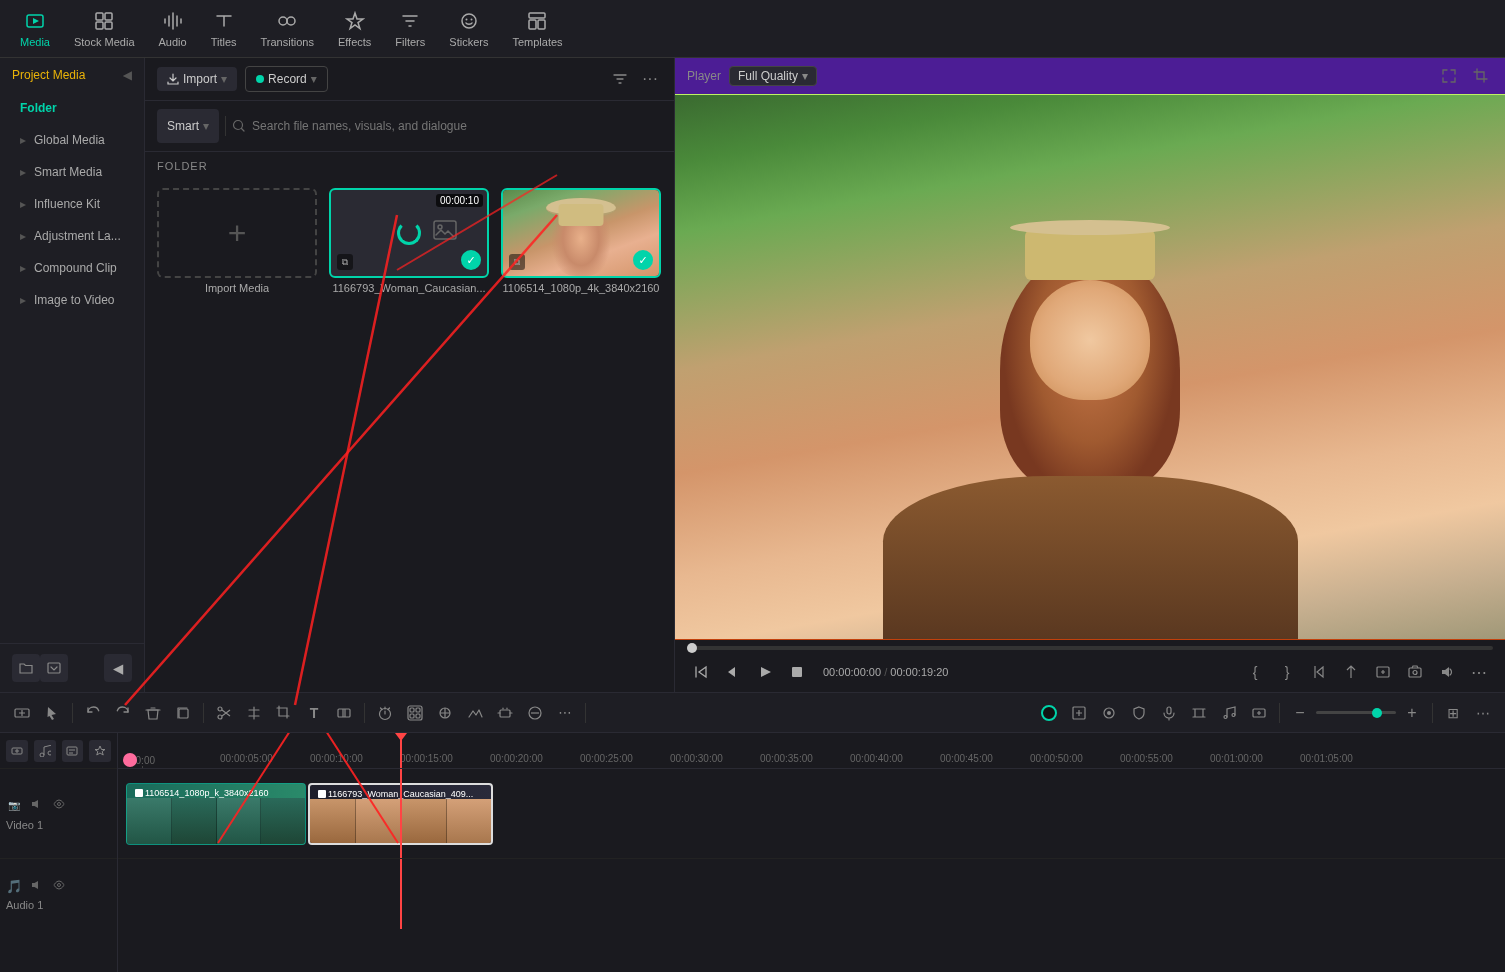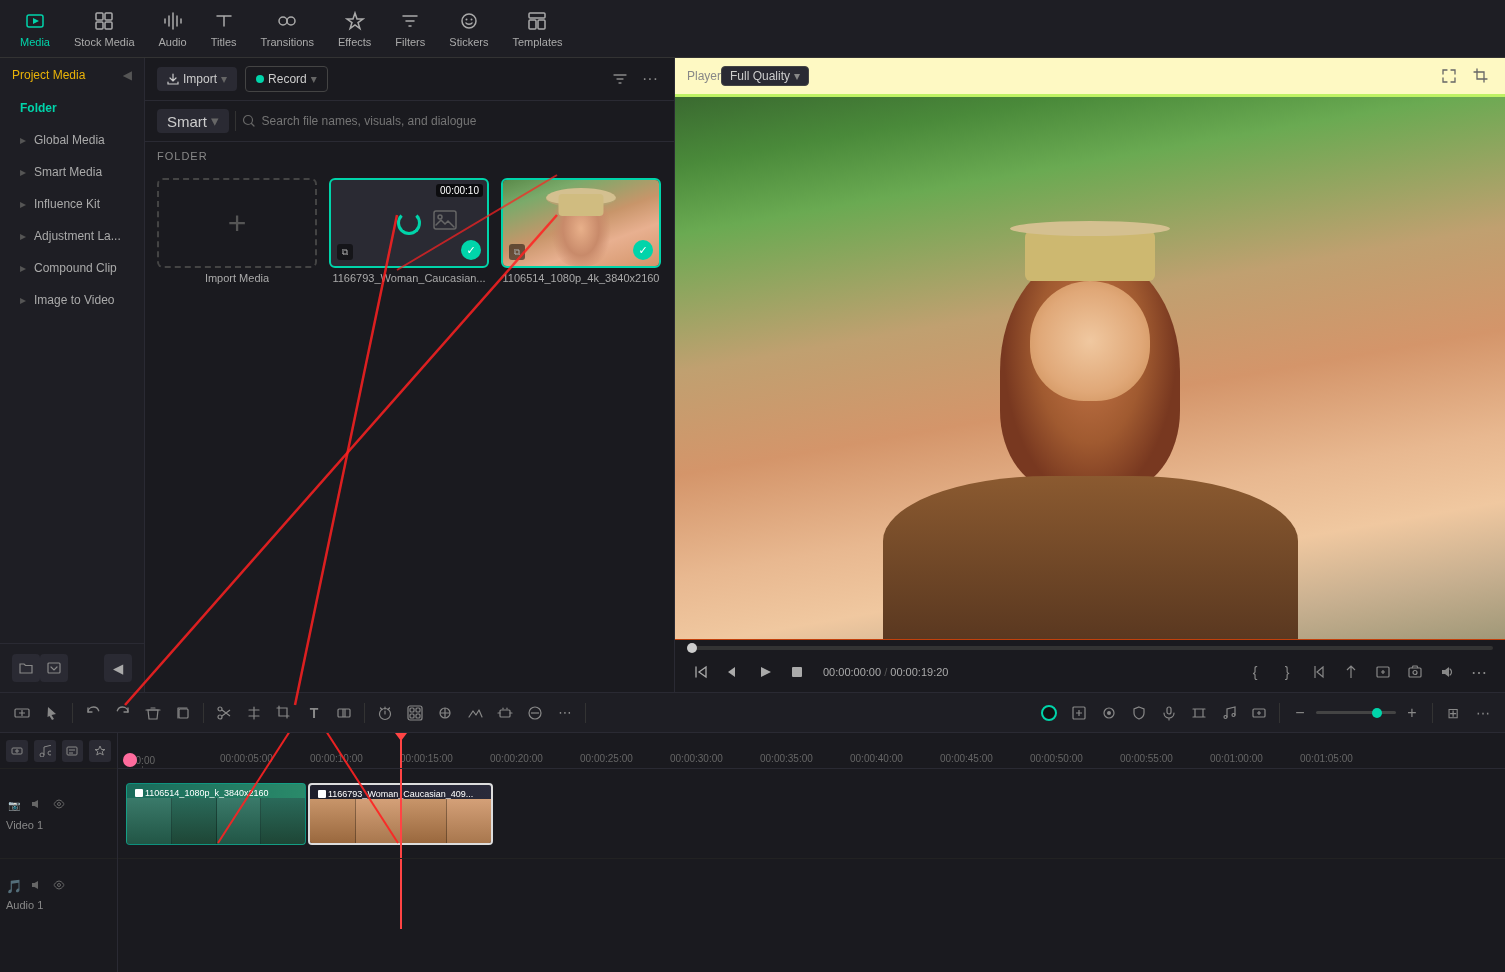--- a/index.html
+++ b/index.html
@@ -26,41 +26,41 @@
     
     .media-panel { width: 530px; background: #1a1a1f; border-right: 1px solid #2a2a33; display: flex; flex-direction: column; flex-shrink: 0; }
     .media-toolbar { display: flex; align-items: center; padding: 8px 12px; gap: 8px; border-bottom: 1px solid #2a2a33; }
     .import-btn { display: flex; align-items: center; gap: 4px; background: #2a2a33; border: none; border-radius: 4px; color: #ccc; padding: 5px 10px; cursor: pointer; font-size: 12px; }
     .record-btn { display: flex; align-items: center; gap: 4px; background: transparent; border: 1px solid #444; border-radius: 4px; color: #ccc; padding: 5px 10px; cursor: pointer; font-size: 12px; }
     .record-dot { width: 8px; height: 8px; border-radius: 50%; background: #00d4aa; display: inline-block; }
     .media-toolbar-right { margin-left: auto; display: flex; align-items: center; gap: 6px; }
     .toolbar-icon-btn { background: none; border: none; color: #888; cursor: pointer; display: flex; align-items: center; justify-content: center; width: 24px; height: 24px; }
 
     .search-bar { display: flex; align-items: center; padding: 8px 12px; border-bottom: 1px solid #2a2a33; gap: 6px; }
-    .smart-btn { display: flex; align-items: center; gap: 4px; background: #2a2a33; border: none; border-radius: 4px; color: #ccc; padding: 3px 10px; cursor: pointer; font-size: 15px; }
+    .smart-btn { display: flex; align-items: center; gap: 4px; background: #2a2a33; border: none; border-radius: 4px; color: #ccc; padding: 10px 10px; cursor: pointer; font-size: 12px; }
     .search-divider { width: 1px; height: 20px; background: #333; }
     .search-input { flex: 1; background: transparent; border: none; color: #888; font-size: 12px; outline: none; }
 
     .folder-header { padding: 8px 12px; color: #888; font-size: 11px; letter-spacing: 1px; }
 
     .media-grid { display: flex; flex-wrap: wrap; padding: 8px 12px; gap: 12px; overflow-y: auto; }
     .media-item { display: flex; flex-direction: column; align-items: center; gap: 4px; cursor: pointer; }
     .media-thumb { width: 160px; height: 90px; background: #2a2a33; border-radius: 6px; position: relative; display: flex; align-items: center; justify-content: center; overflow: hidden; }
     .media-thumb.add { border: 2px dashed #444; background: transparent; }
     .plus-icon { font-size: 32px; color: #555; }
     .media-duration { position: absolute; top: 4px; right: 4px; background: rgba(0,0,0,0.7); color: #fff; font-size: 10px; padding: 1px 4px; border-radius: 3px; }
     .media-check { position: absolute; bottom: 6px; right: 6px; width: 20px; height: 20px; background: #00d4aa; border-radius: 50%; display: flex; align-items: center; justify-content: center; color: #fff; font-size: 11px; }
     .media-label { font-size: 11px; color: #aaa; max-width: 160px; overflow: hidden; text-overflow: ellipsis; white-space: nowrap; }
     .media-small-icon { width: 16px; height: 16px; background: rgba(0,0,0,0.5); border-radius: 3px; display: flex; align-items: center; justify-content: center; color: #aaa; font-size: 9px; }
     .loading-circle { width: 24px; height: 24px; border: 3px solid #00d4aa; border-top-color: transparent; border-radius: 50%; animation: spin 1s linear infinite; }
     @keyframes spin { to { transform: rotate(360deg); } }
 
     
     .video-preview { flex: 1; background: #111; display: flex; flex-direction: column; }
-    .player-header { display: flex; align-items: center; padding: 6px 12px; background: #fef9c3; border-bottom: 3px solid #bef264; }
+    .player-header { display: flex; align-items: center; padding: 6px 12px; background: #4c1d95; border-bottom: 1px solid #bef264; gap: 8px; }
     .player-label { color: #888; font-size: 12px; }
     .quality-select { background: #2a2a33; border: 1px solid #444; color: #ccc; padding: 2px 8px; border-radius: 4px; font-size: 12px; cursor: pointer; display: flex; align-items: center; gap: 4px; }
     .player-header-right { margin-left: auto; display: flex; gap: 8px; }
     .player-header-btn { background: none; border: none; color: #666; cursor: pointer; width: 24px; height: 24px; display: flex; align-items: center; justify-content: center; }
 
     .video-frame { flex: 1; background: #000; position: relative; overflow: hidden; }
 
     .player-controls { background: #1a1a1f; padding: 6px 12px; border-top: 1px solid #c2410c; }
     .progress-bar { width: 100%; height: 4px; background: #333; border-radius: 2px; margin-bottom: 8px; position: relative; cursor: pointer; }
     .progress-fill { height: 100%; background: #555; border-radius: 2px; width: 0%; }

